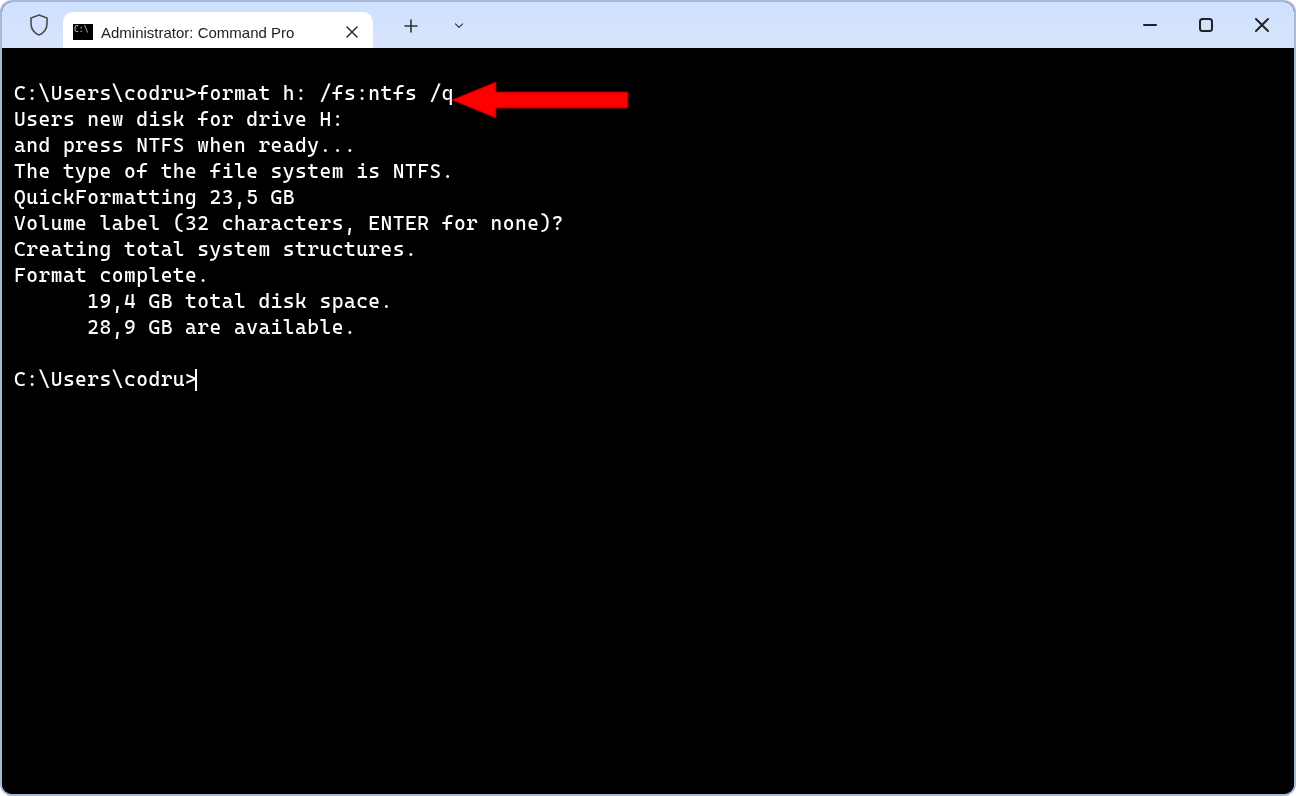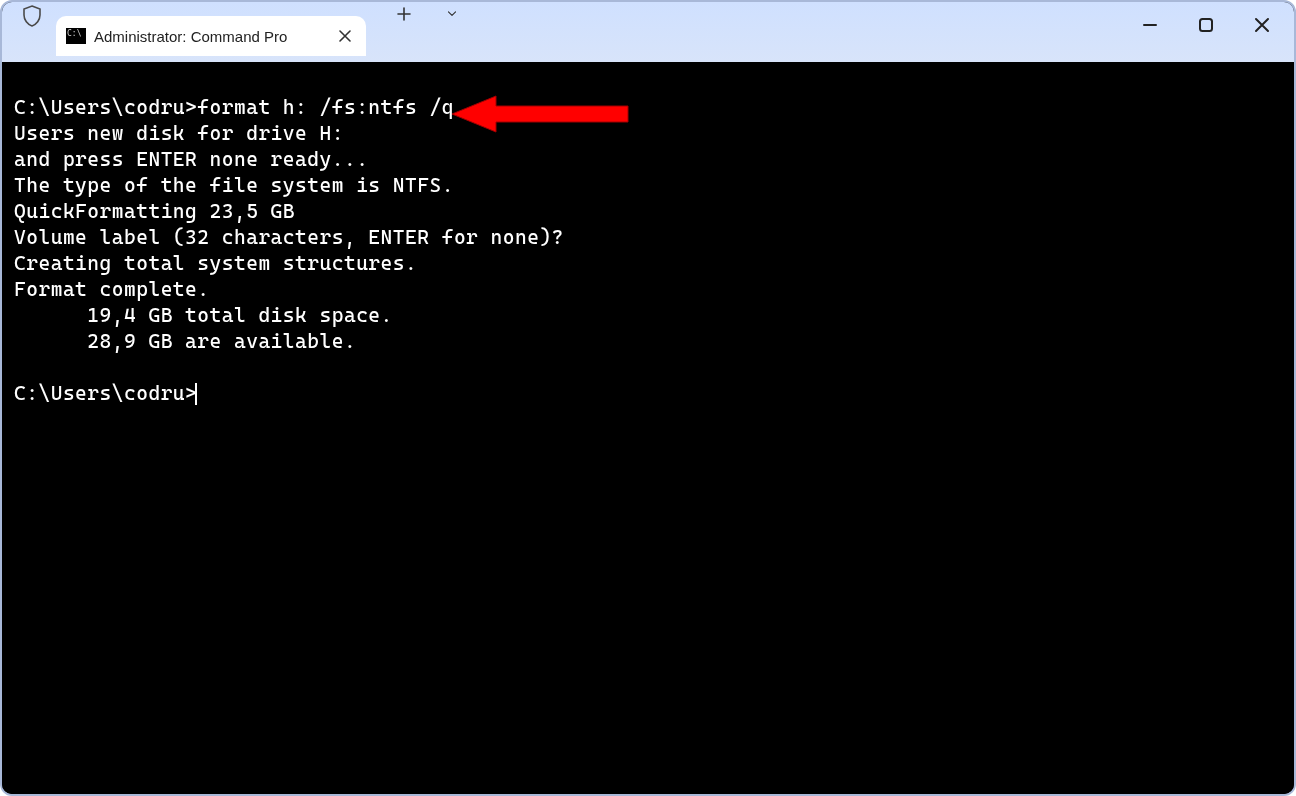--- a/index.html
+++ b/index.html
@@ -16,25 +16,25 @@
     height: 796px;
     background: #000;
     border: 2px solid #a8b8d8;
     border-radius: 12px;
     overflow: hidden;
     position: relative;
     display: flex;
     flex-direction: column;
   }
   .titlebar {
-    height: 60px;
+    height: 46px;
     background: linear-gradient(#cfe0ff, #d8e4fa);
     display: flex;
-    align-items: flex-start;
-    padding-left: 16px;
+    align-items: center;
+    padding-left: 23px;
     position: relative;
   }
   .shield {
     width: 28px;
     height: 28px;
     margin-right: 10px;
     display: flex;
     align-items: center;
     justify-content: center;
   }
@@ -196,21 +196,21 @@
       <div class="win-btn">
         <svg width="16" height="16" viewBox="0 0 16 16">
           <path d="M2 2 L14 14 M14 2 L2 14" stroke="#222" stroke-width="2" stroke-linecap="round"></path>
         </svg>
       </div>
     </div>
   </div>
 
   <div class="terminal-body"><span>C:\Users\codru&gt;format h: /fs:ntfs /q</span>
 <span>Users new disk for drive H:</span>
-<span>and press ENTER none ready...</span>
+<span>and press NTFS when ready...</span>
 <span>The type of the file system is NTFS.</span>
 <span>QuickFormatting 23,5 GB</span>
 <span>Volume label (32 characters, ENTER for none)?</span>
 <span>Creating total system structures.</span>
 <span>Format complete.</span>
 <span>      19,4 GB total disk space.</span>
 <span>      28,9 GB are available.</span>
 <span></span>
 <span>C:\Users\codru&gt;</span><span class="cursor"></span>
 

